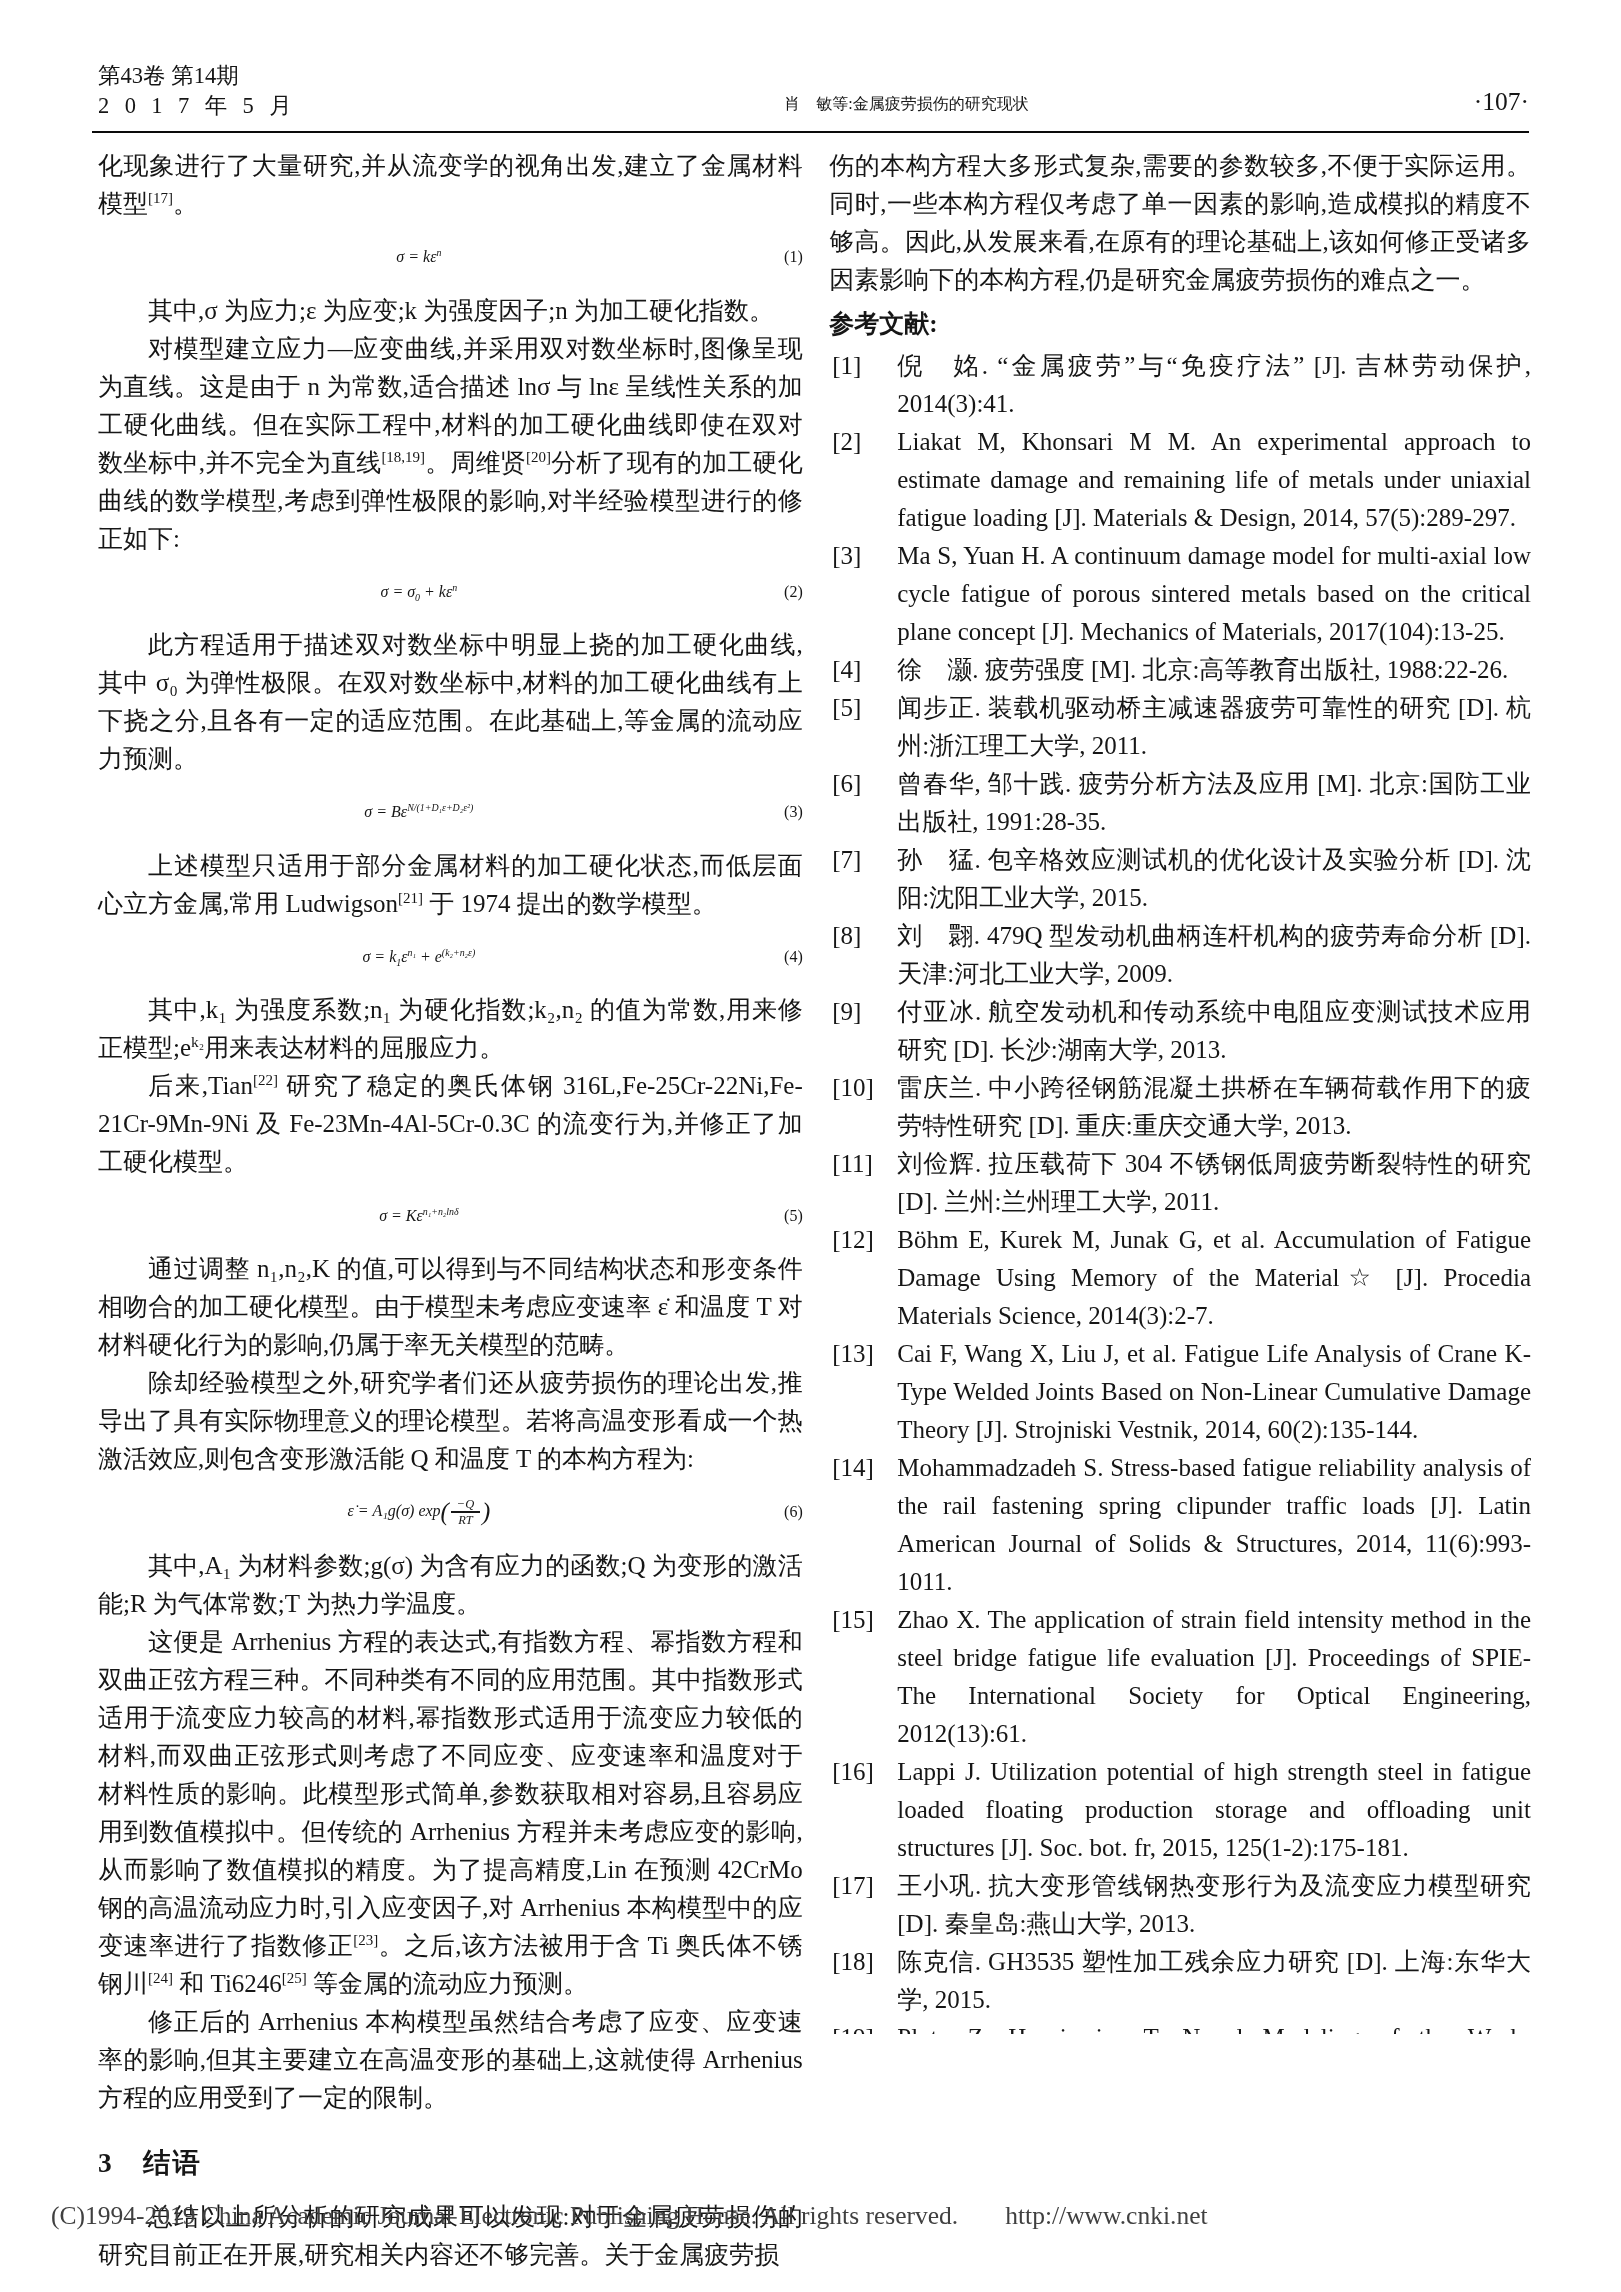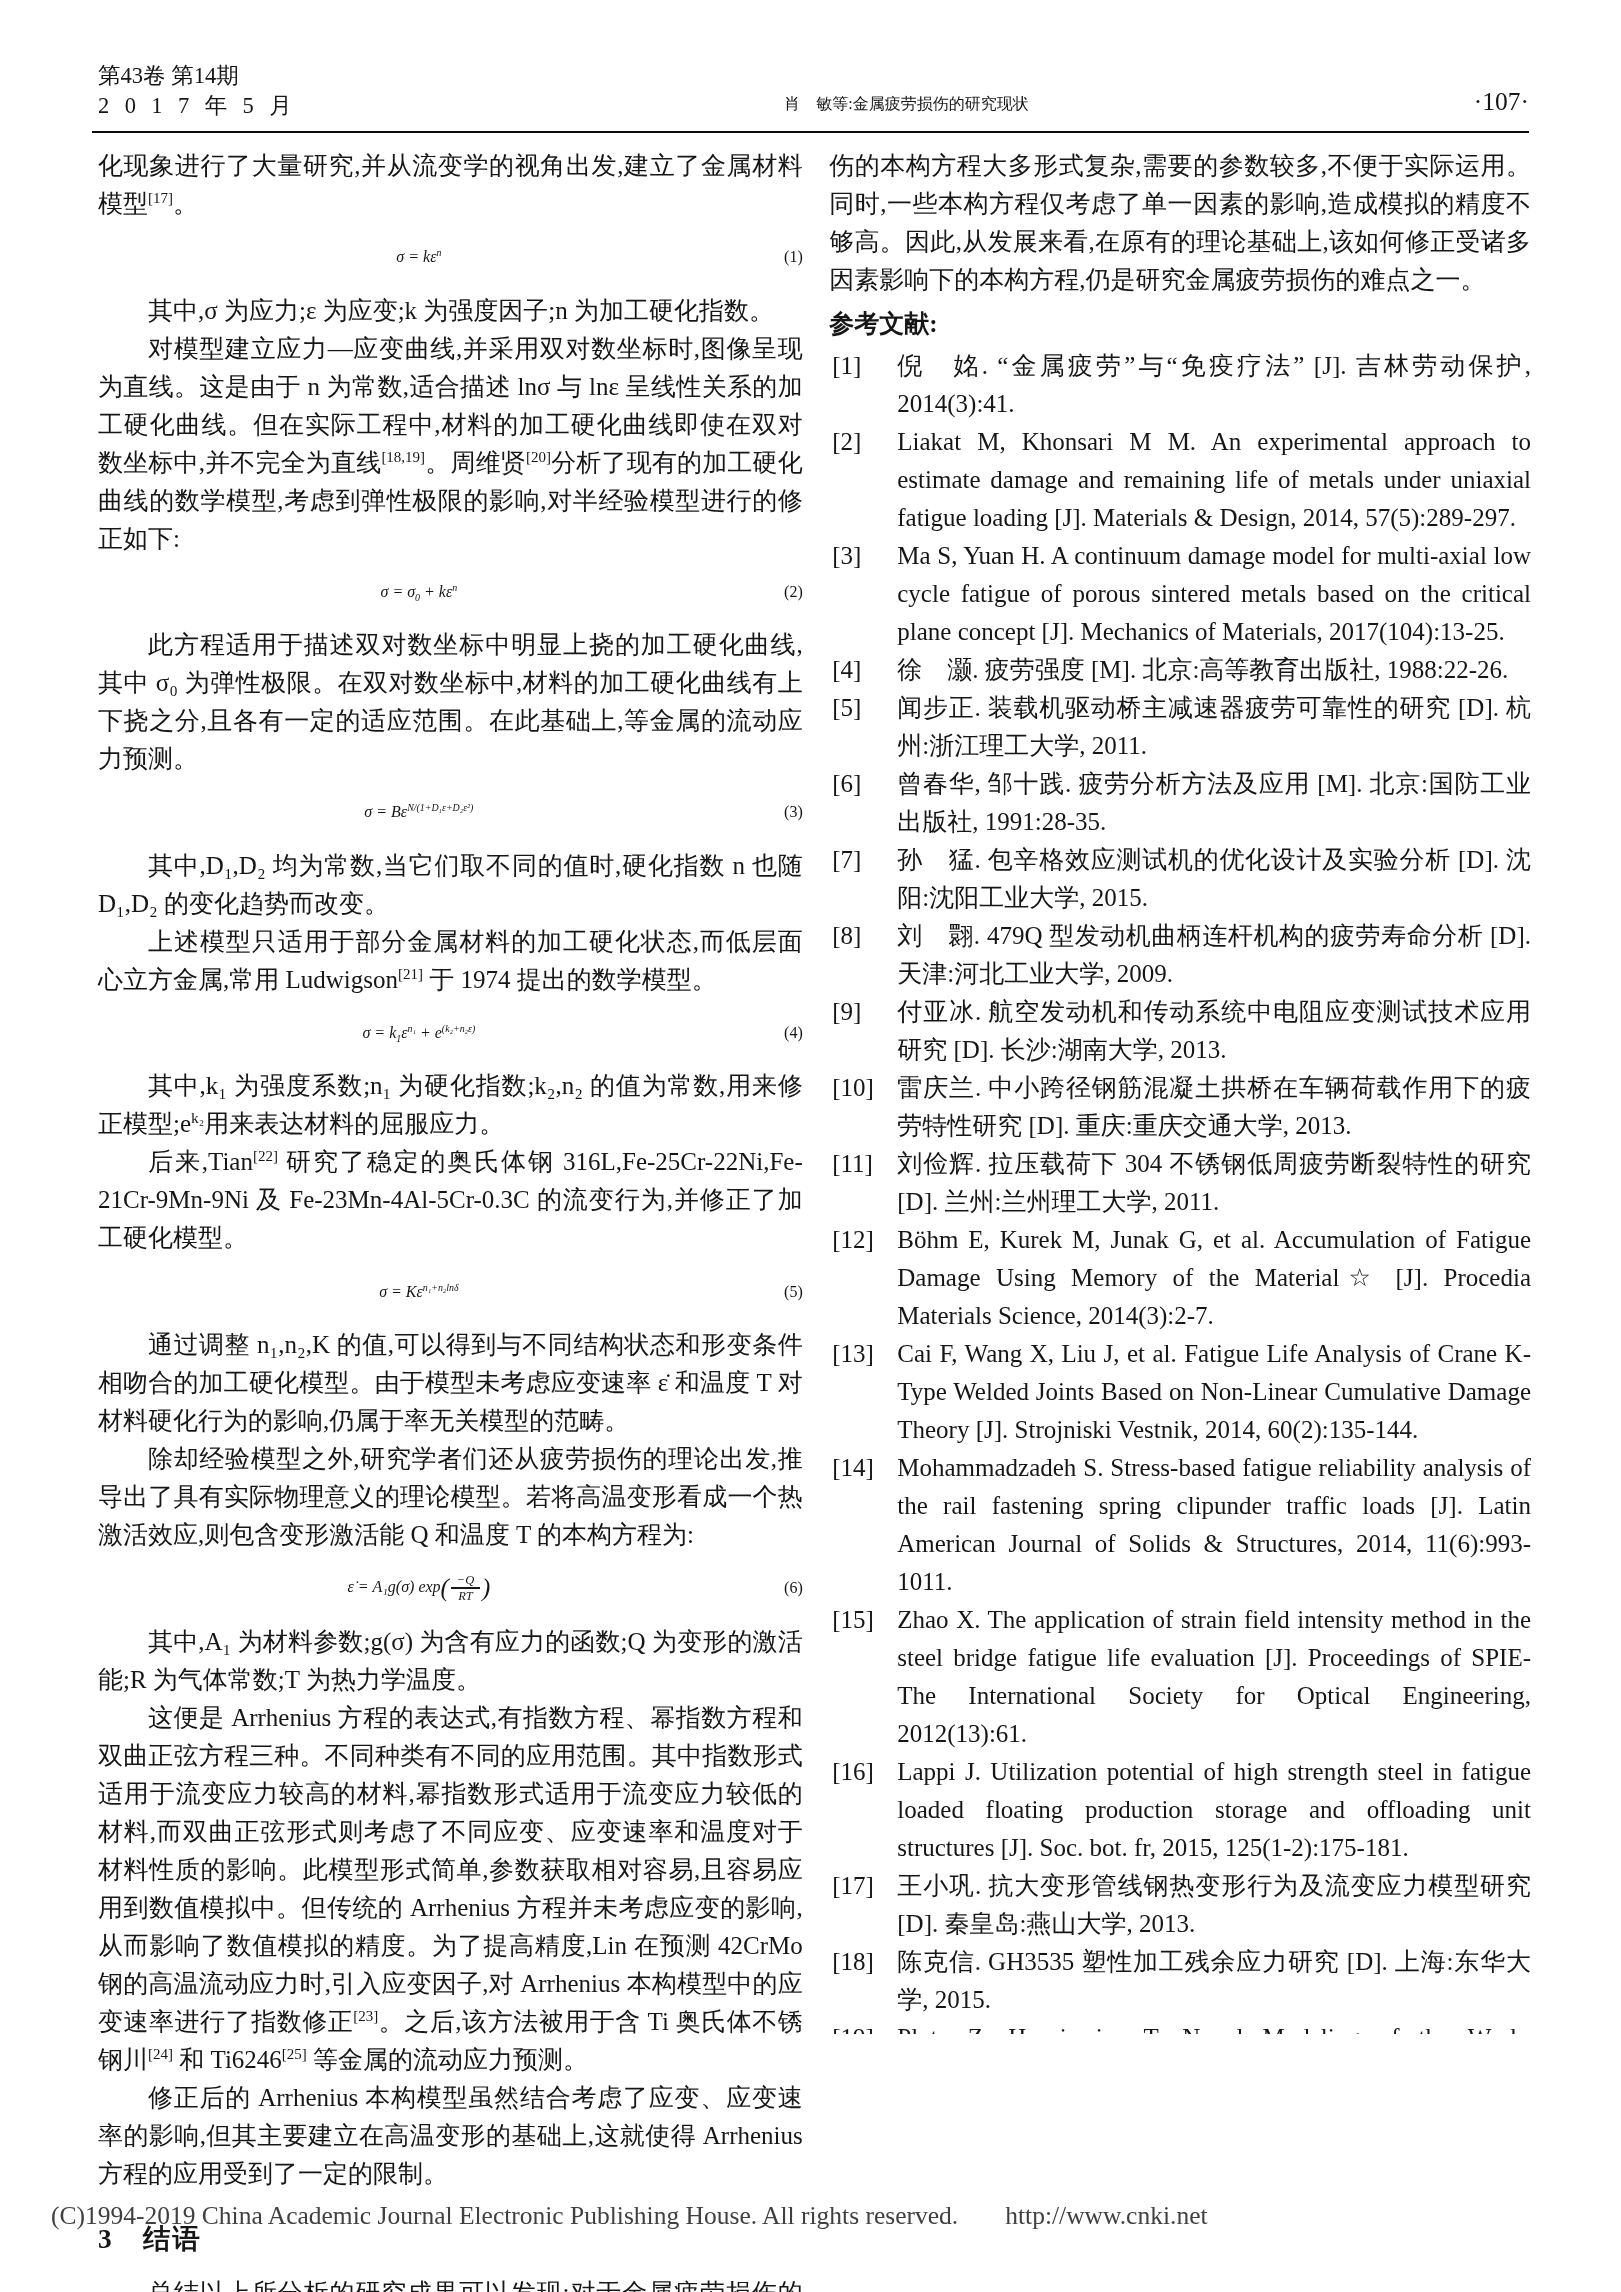--- a/index.html
+++ b/index.html
@@ -90,21 +90,20 @@
         <p class="para">对模型建立应力—应变曲线,并采用双对数坐标时,图像呈现为直线。这是由于 n 为常数,适合描述 lnσ 与 lnε 呈线性关系的加工硬化曲线。但在实际工程中,材料的加工硬化曲线即使在双对数坐标中,并不完全为直线<sup class="cite">[18,19]</sup>。周维贤<sup class="cite">[20]</sup>分析了现有的加工硬化曲线的数学模型,考虑到弹性极限的影响,对半经验模型进行的修正如下:</p>
         <div class="eq">
           <span class="eq-body"><span>σ = σ</span><sub class="v">0</sub><span> + kε</span><sup class="v">n</sup></span>
           <span class="eq-num">(2)</span>
         </div>
         <p class="para">此方程适用于描述双对数坐标中明显上挠的加工硬化曲线,其中 σ₀ 为弹性极限。在双对数坐标中,材料的加工硬化曲线有上下挠之分,且各有一定的适应范围。在此基础上,等金属的流动应力预测。</p>
         <div class="eq">
           <span class="eq-body"><span>σ = Bε</span><sup class="v">N/(1+D₁ε+D₂ε²)</sup></span>
           <span class="eq-num">(3)</span>
         </div>
-        <p class="para">其中,D₁,D₂ 均为常数,当它们取不同的值时,硬化指数 n 也随 D₁,D₂ 的变化趋势而改变。</p>
         <p class="para">上述模型只适用于部分金属材料的加工硬化状态,而低层面心立方金属,常用 Ludwigson<sup class="cite">[21]</sup> 于 1974 提出的数学模型。</p>
         <div class="eq">
           <span class="eq-body"><span>σ = k</span><sub class="v">1</sub><span>ε</span><sup class="v">n₁</sup><span> + e</span><sup class="v">(k₂+n₂ε)</sup></span>
           <span class="eq-num">(4)</span>
         </div>
         <p class="para">其中,k₁ 为强度系数;n₁ 为硬化指数;k₂,n₂ 的值为常数,用来修正模型;e<sup class="v">k₂</sup>用来表达材料的屈服应力。</p>
         <p class="para">后来,Tian<sup class="cite">[22]</sup> 研究了稳定的奥氏体钢 316L,Fe-25Cr-22Ni,Fe-21Cr-9Mn-9Ni 及 Fe-23Mn-4Al-5Cr-0.3C 的流变行为,并修正了加工硬化模型。</p>
         <div class="eq">
           <span class="eq-body"><span>σ = Kε</span><sup class="v">n₁+n₂lnδ</sup></span>
           <span class="eq-num">(5)</span>

